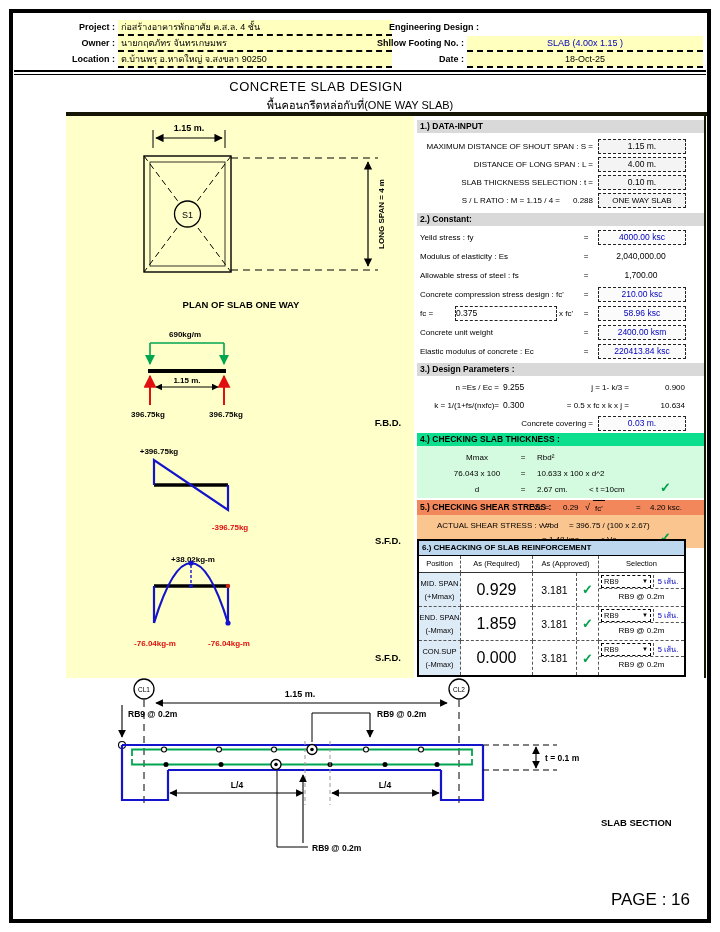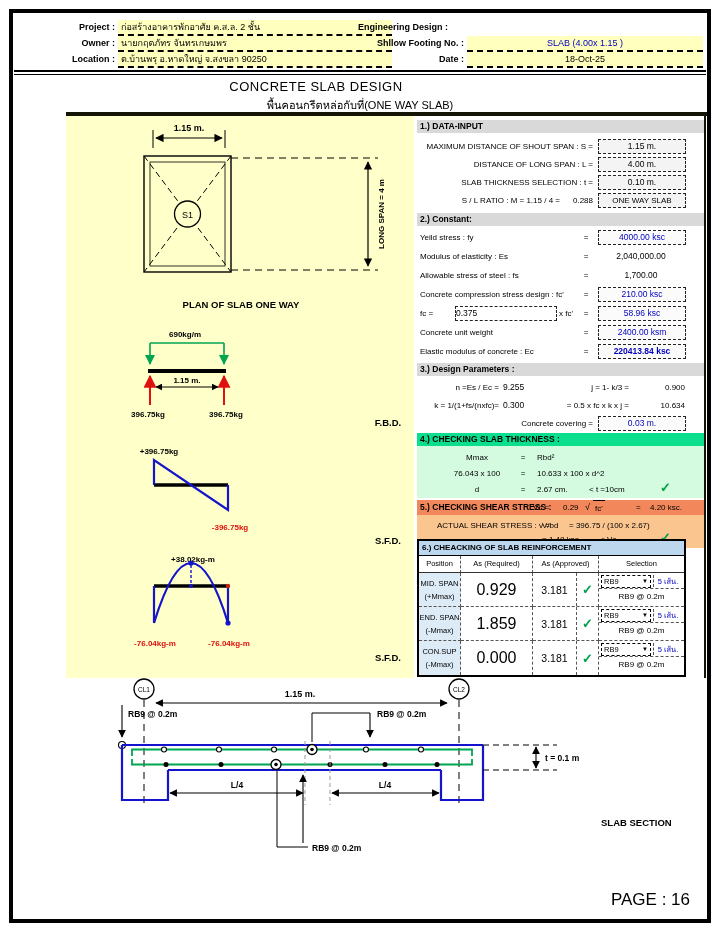--- a/index.html
+++ b/index.html
@@ -52,27 +52,27 @@
   .radicand{border-top:1px solid #000;padding:0 2px;}
   svg text{font-family:"Liberation Sans",sans-serif;}
 </style>
 </head>
 <body>
 
 <div class="page">
   <div class="frame"></div>
 
   <div class="h-label" style="left:15px;top:20px;width:100px;">Project :</div>
-  <div class="h-value" style="left:118px;top:20px;width:268px;">ก่อสร้างอาคารพักอาศัย ค.ส.ล. 2 ชั้น</div>
+  <div class="h-value" style="left:118px;top:20px;width:268px;">ก่อสร้างอาคารพักอาศัย ค.ส.ล. 4 ชั้น</div>
   <div class="h-label" style="left:15px;top:36px;width:100px;">Owner :</div>
   <div class="h-value" style="left:118px;top:36px;width:268px;">นายกฤตภัทร จันทรเกษมพร</div>
   <div class="h-label" style="left:15px;top:52px;width:100px;">Location :</div>
   <div class="h-value" style="left:118px;top:52px;width:268px;">ต.บ้านพรุ อ.หาดใหญ่ จ.สงขลา  90250</div>
 
-  <div class="h-label" style="left:356px;top:20px;width:92px;">Engineering Design :</div>
+  <div class="h-label" style="left:387px;top:20px;width:92px;">Engineering Design :</div>
   <div class="h-label" style="left:372px;top:36px;width:92px;">Shllow Footing No. :</div>
   <div class="h-value blue" style="left:467px;top:36px;width:230px;text-align:center;">SLAB (4.00x 1.15 )</div>
   <div class="h-label" style="left:372px;top:52px;width:92px;">Date :</div>
   <div class="h-value" style="left:467px;top:52px;width:230px;text-align:center;">18-Oct-25</div>
 
   <div class="dblline" style="left:14px;top:70px;width:692px;"></div>
 
   <div class="abs" style="left:0;top:79px;width:632px;text-align:center;font-size:13px;letter-spacing:.5px;">CONCRETE SLAB DESIGN</div>
   <div class="abs" style="left:0;top:96px;width:720px;text-align:center;font-size:11px;">พื้นคอนกรีตหล่อกับที่(ONE WAY SLAB)</div>
 
@@ -181,21 +181,21 @@
     <div class="llabel" style="top:189px;left:3px;">fc  =</div>
     <div class="whitebox" style="top:189px;left:38px;width:100px;border:1px dashed #222;">0.375</div>
     <div class="llabel" style="top:189px;left:142px;">x fc'</div>
     <div class="eq" style="top:189px;">=</div>
     <div class="cellbox b" style="top:189px;">58.96 ksc</div>
     <div class="llabel" style="top:208px;left:3px;">Concrete unit weight</div>
     <div class="eq" style="top:208px;">=</div>
     <div class="cellbox b" style="top:208px;">2400.00 ksm</div>
     <div class="llabel" style="top:227px;left:3px;">Elastic modulus of concrete : Ec</div>
     <div class="eq" style="top:227px;">=</div>
-    <div class="cellbox b" style="top:227px;font-weight:bold;">220413.84 ksc</div>
+    <div class="cellbox b" style="top:227px;">220413.84 ksc</div>
 
     <div class="band gray" style="top:246px;">3.) Design Parameters :</div>
     <div class="rlabel" style="top:263px;left:0;width:82px;">n  =Es / Ec =</div>
     <div class="whitebox" style="top:264px;left:86px;width:48px;">9.255</div>
     <div class="rlabel" style="top:263px;left:140px;width:72px;">j = 1- k/3 =</div>
     <div class="rlabel" style="top:263px;left:216px;width:52px;">0.900</div>
     <div class="rlabel" style="top:281px;left:0;width:82px;">k  = 1/(1+fs/(nxfc)=</div>
     <div class="whitebox" style="top:282px;left:86px;width:48px;">0.300</div>
     <div class="rlabel" style="top:281px;left:140px;width:72px;">= 0.5 x fc x k x j =</div>
     <div class="rlabel" style="top:281px;left:216px;width:52px;">10.634</div>

